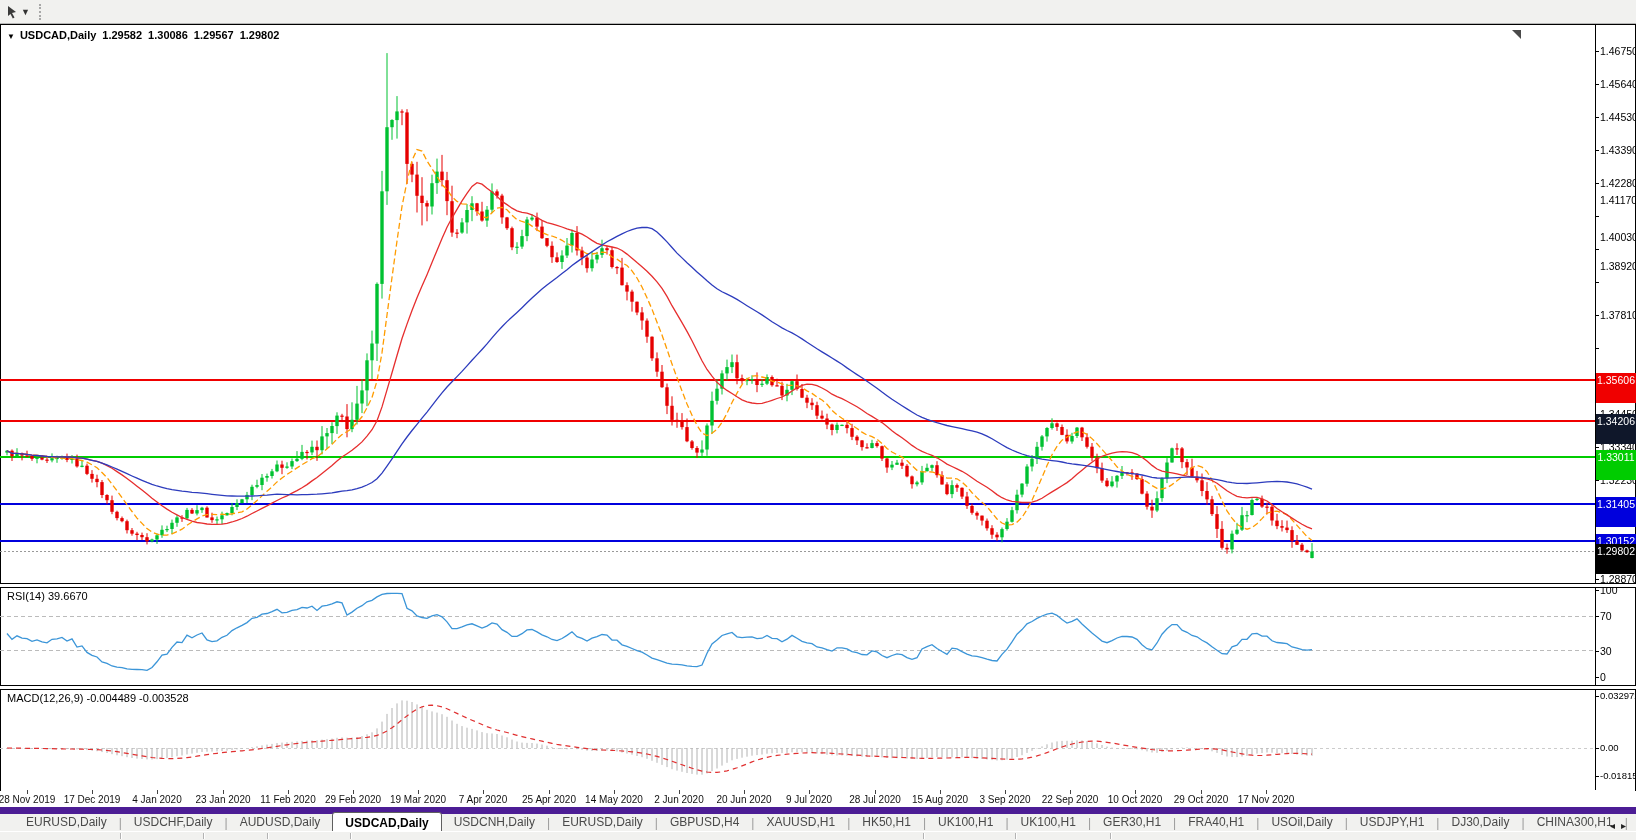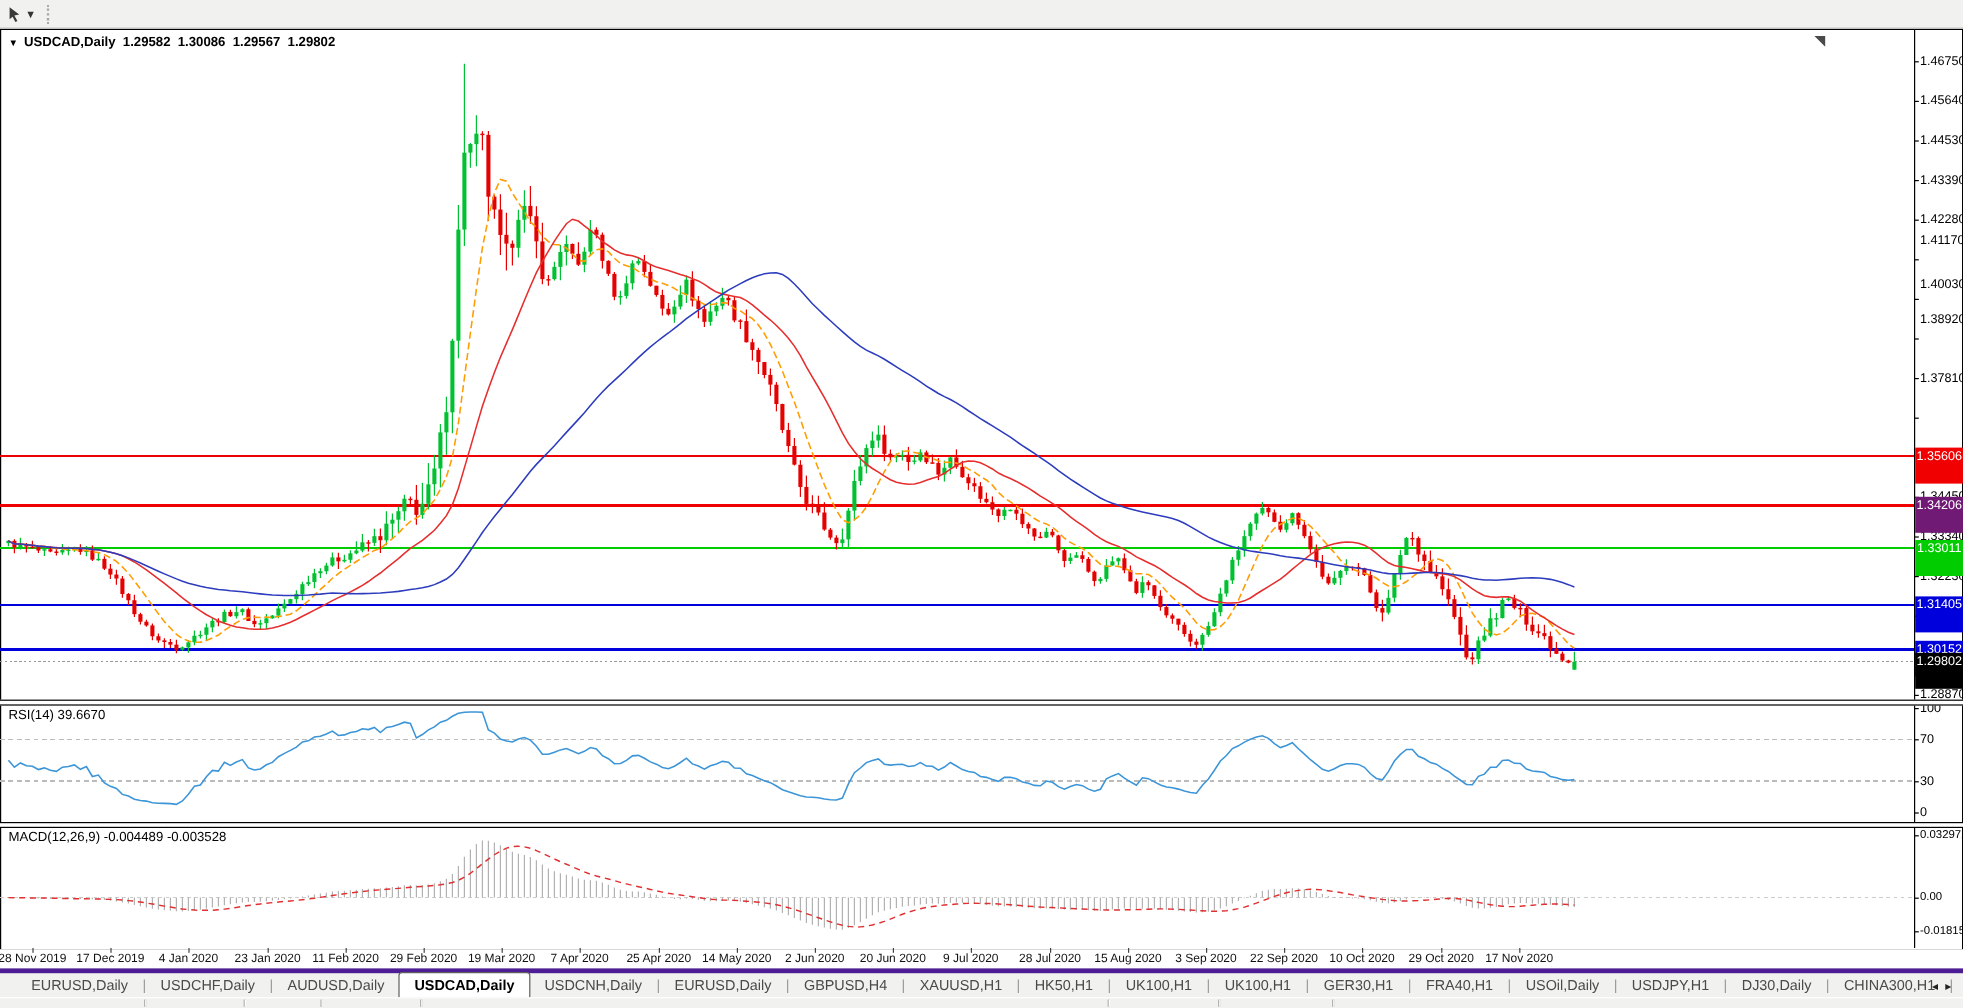--- a/index.html
+++ b/index.html
@@ -37,21 +37,21 @@
              text-align:center;font-size:10.5px;color:#fff;z-index:26;}
   .shift-marker{position:absolute;left:1512px;top:30px;width:0;height:0;z-index:15;
                 border-top:9px solid #4a4a4a;border-left:9px solid transparent;}
   
   .date-strip{position:absolute;left:0;top:791px;width:1636px;height:16px;background:#fff;z-index:30;}
   .date-label{position:absolute;top:3px;transform:translateX(-50%);font-size:10px;color:#111;
               white-space:nowrap;}
   .date-tick{position:absolute;top:-1px;width:1px;height:4px;background:#444;}
   
   .tabbar{position:absolute;left:0;top:807px;width:1636px;height:24px;background:#f1f1ef;
-          border-top:4px solid #4c1d95;display:flex;align-items:center;padding-left:14px;
+          border-top:7px solid #4c1d95;display:flex;align-items:center;padding-left:14px;
           box-sizing:border-box;z-index:40;}
   .tab{padding:0 12px;height:21px;line-height:21px;font-size:12px;color:#4a4a4a;white-space:nowrap;}
   .tab.active{background:#fff;border:1px solid #5f5f5f;border-radius:3px 3px 0 0;color:#000;
               font-weight:700;height:22px;line-height:20px;box-sizing:border-box;}
   .tabsep{color:#9a9a9a;font-size:12px;}
   .tab-arrows{position:absolute;right:4px;top:6px;font-size:10px;color:#222;letter-spacing:6px;}
   
   .statusbar{position:absolute;left:0;top:831px;width:1636px;height:9px;background:#f1f1ef;
              border-top:1px solid #fff;z-index:40;}
   .status-groove{position:absolute;top:1px;width:1px;height:6px;background:#b3b3b3;
@@ -935,21 +935,21 @@
     <div class="tickmark" style="top: 651px;"></div>
     <div class="tick-label" style="top: 671px;">0</div>
     <div class="tickmark" style="top: 677px;"></div>
     <div class="tick-label" style="top: 690px; font-size: 9.5px;">0.032972</div>
     <div class="tickmark" style="top: 696px;"></div>
     <div class="tick-label" style="top: 742px; font-size: 9.5px;">0.00</div>
     <div class="tickmark" style="top: 748px;"></div>
     <div class="tick-label" style="top: 770px; font-size: 9.5px;">-0.018154</div>
     <div class="tickmark" style="top: 776px;"></div>
     <div class="price-tag" style="top: 373px; background: rgb(240, 0, 0);">1.35606</div>
-    <div class="price-tag" style="top: 414px; background: #701a75;">1.34206</div>
+    <div class="price-tag" style="top: 414px; background: #0f172a;">1.34206</div>
     <div class="price-tag" style="top: 450px; background: rgb(0, 204, 0);">1.33011</div>
     <div class="price-tag" style="top: 497px; background: rgb(0, 0, 221);">1.31405</div>
     <div class="price-tag" style="top: 534px; background: rgb(0, 0, 221);">1.30152</div>
     <div class="price-tag" style="top: 544px; background: rgb(0, 0, 0);">1.29802</div>
   </div>
 
 <div class="date-strip" id="date-strip">
     <div class="date-label" style="left: 27px;">28 Nov 2019</div>
     <div class="date-tick" style="left: 27px;"></div>
     <div class="date-label" style="left: 92px;">17 Dec 2019</div>

